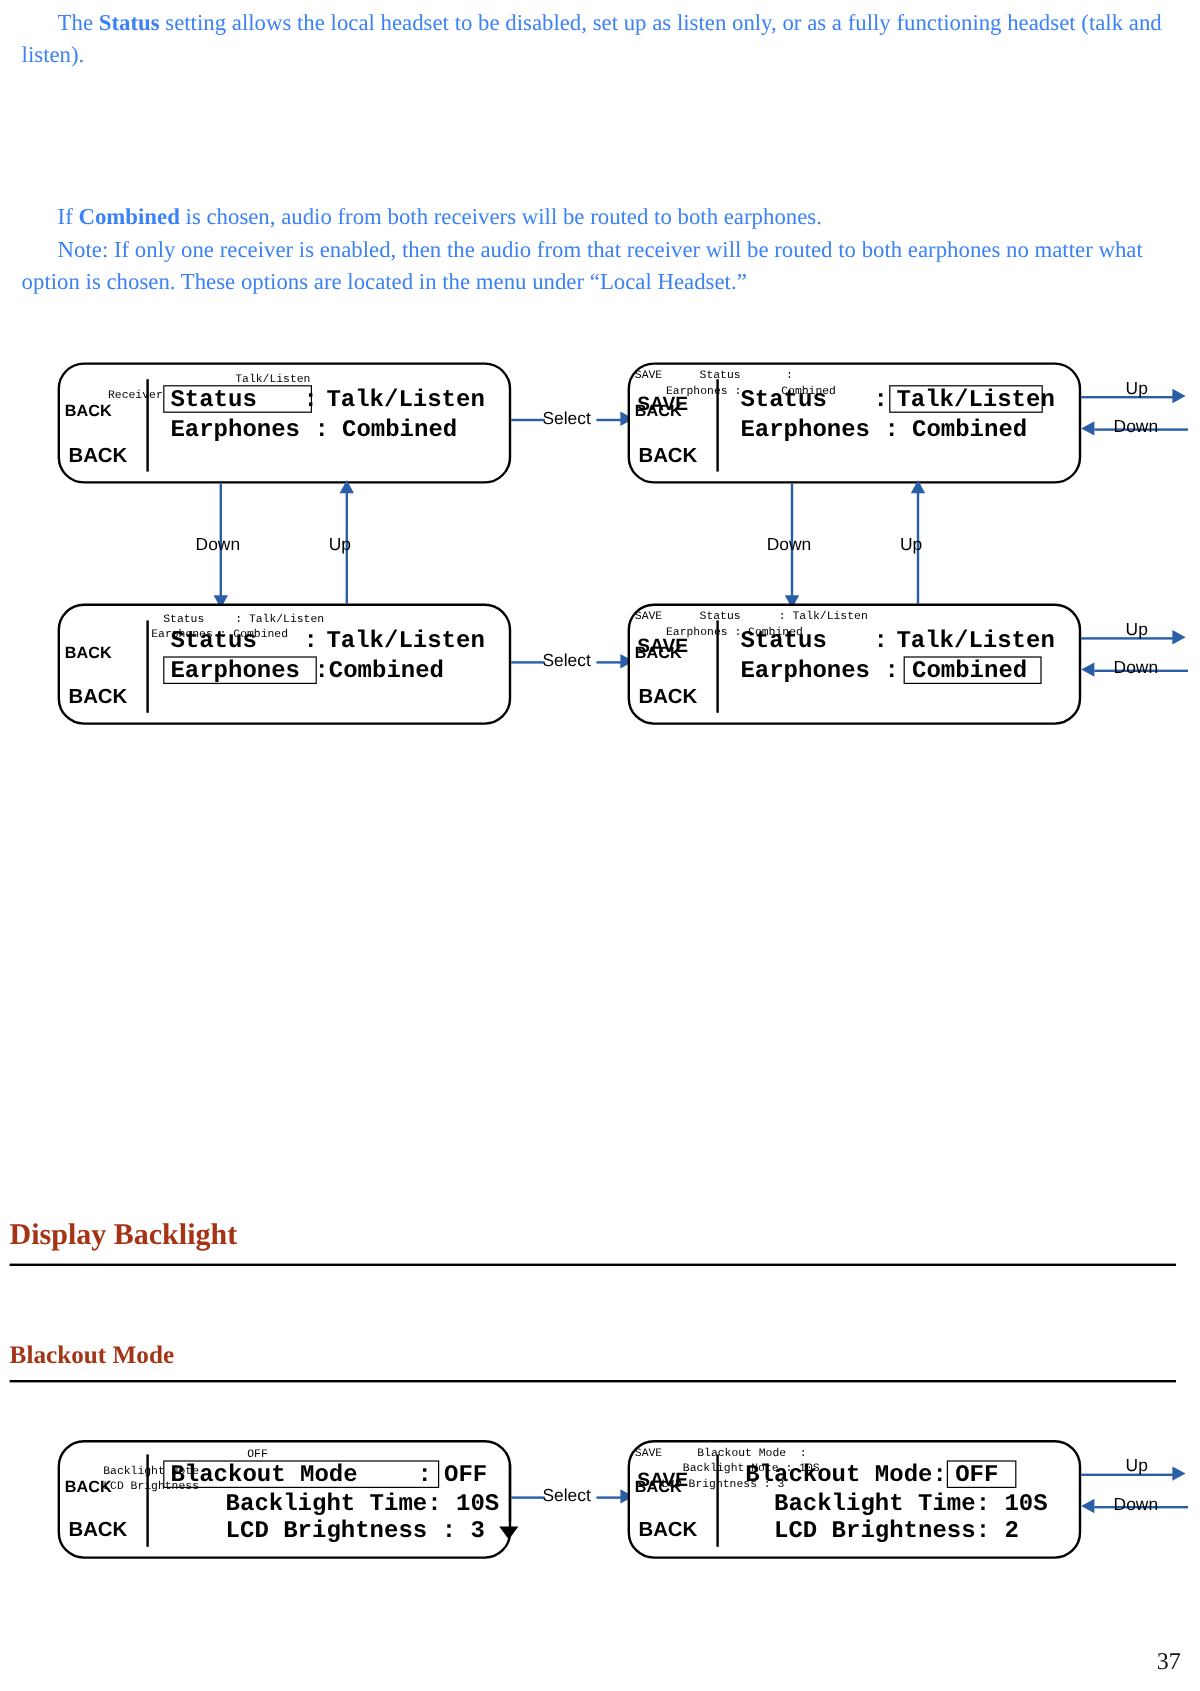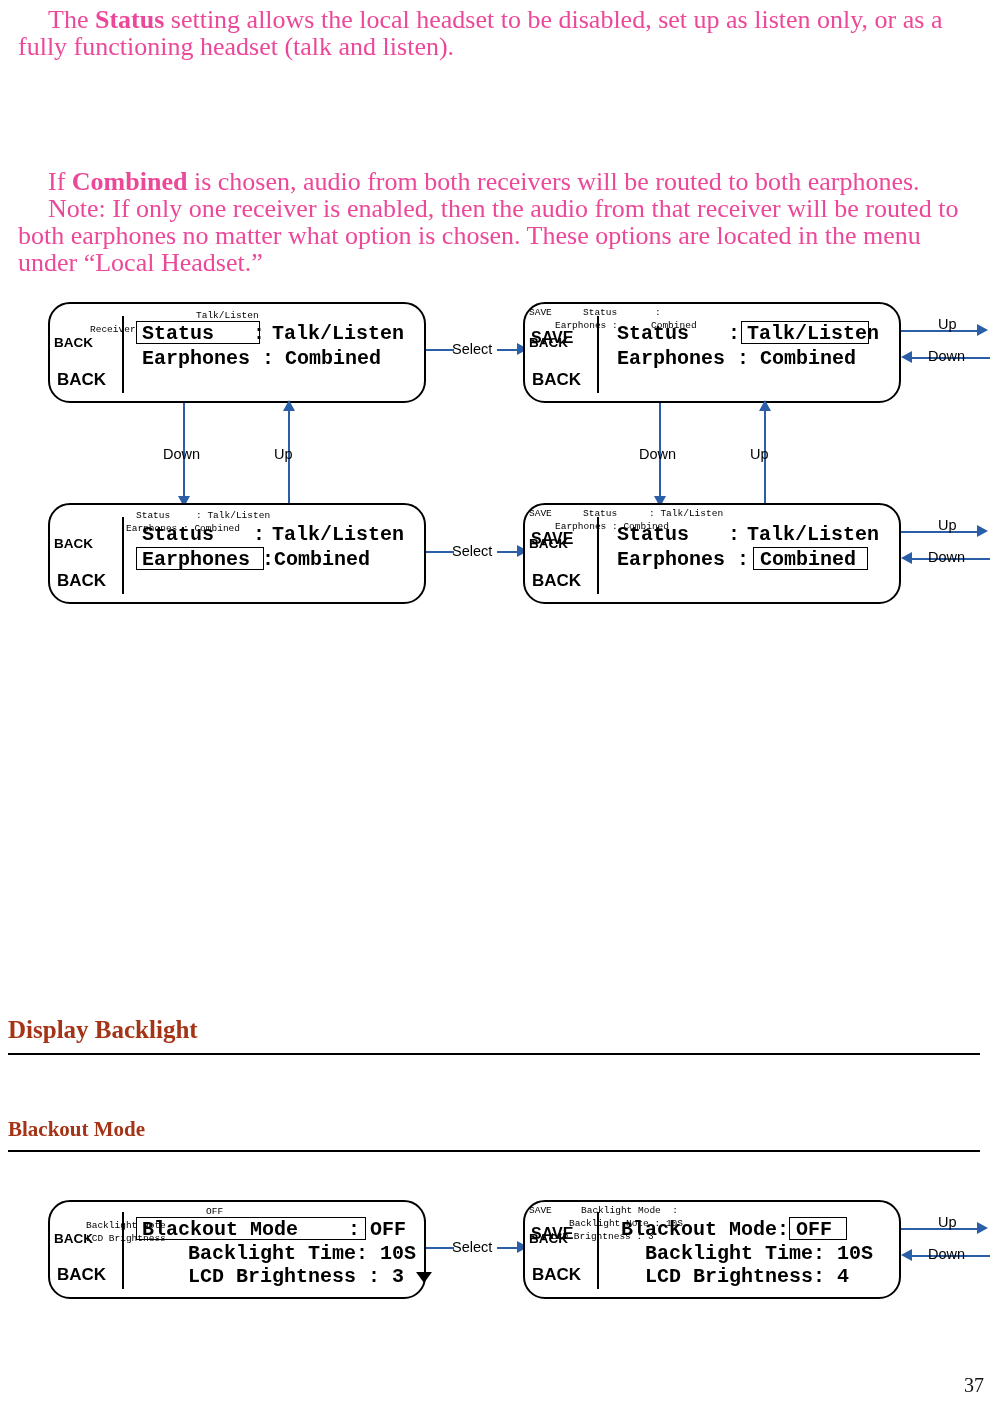--- a/index.html
+++ b/index.html
@@ -8,23 +8,23 @@
     font-family:"Liberation Serif", serif;
     position:relative;
     overflow:hidden;
   }
   .page{position:absolute;left:0;top:0;width:1000px;height:1409px;}
 
   
   .para{
     position:absolute;
     font-family:"Liberation Serif", serif;
-    font-size:26px;
+    font-size:19px;
     line-height:27px;
-    color:#ec4899;
+    color:#3b82f6;
     width:960px;
     left:18px;
   }
   .para b{font-weight:bold;}
   .indent{text-indent:30px;}
 
   
   .h-red{
     position:absolute;
     left:8px;
@@ -291,32 +291,32 @@
   </div>
 
   <div class="ln lnh lnblue" style="left:426px;top:1247px;width:28px;"></div>
   <div class="lbl" style="left:452px;top:1239px;">Select</div>
   <div class="ln lnh lnblue" style="left:497px;top:1247px;width:22px;"></div>
   <div class="arrowR" style="left:517px;top:1241px;"></div>
 
   <div class="device" style="left:523px;top:1200px;width:378px;height:99px;">
     <div class="vdiv" style="left:72px;top:10px;height:77px;"></div>
     <div class="tiny" style="left:4px;top:3px;">SAVE</div>
-    <div class="tiny" style="left:56px;top:3px;">Backlight Mode  :</div>
+    <div class="tiny" style="left:56px;top:3px;">Blackout Mode  :</div>
     <div class="tiny" style="left:44px;top:16px;">Backlight Note : 10S</div>
     <div class="tiny" style="left:26px;top:29px;">LCD Brightness : 3</div>
     <div class="backlbl" style="left:4px;top:29px;">BACK</div>
     <div class="savelbl" style="left:6px;top:23px;">SAVE</div>
     <div class="backbig" style="left:7px;top:63px;">BACK</div>
     <div class="mono" style="left:96px;top:16px;">Blackout Mode</div>
     <div class="mono" style="left:252px;top:16px;">:</div>
     <div class="boxed" style="left:264px;top:15px;width:58px;height:23px;"></div>
     <div class="mono" style="left:271px;top:16px;">OFF</div>
     <div class="mono" style="left:120px;top:40px;">Backlight Time: 10S</div>
-    <div class="mono" style="left:120px;top:63px;">LCD Brightness: 4</div>
+    <div class="mono" style="left:120px;top:63px;">LCD Brightness: 2</div>
   </div>
 
   <div class="ln lnh lnblue" style="left:901px;top:1228px;width:78px;"></div>
   <div class="arrowR" style="left:977px;top:1222px;"></div>
   <div class="lbl" style="left:938px;top:1214px;">Up</div>
   <div class="ln lnh lnblue" style="left:912px;top:1255px;width:78px;"></div>
   <div class="arrowL" style="left:901px;top:1249px;"></div>
   <div class="lbl" style="left:928px;top:1246px;">Down</div>
 
   <div class="pagenum">37</div>

